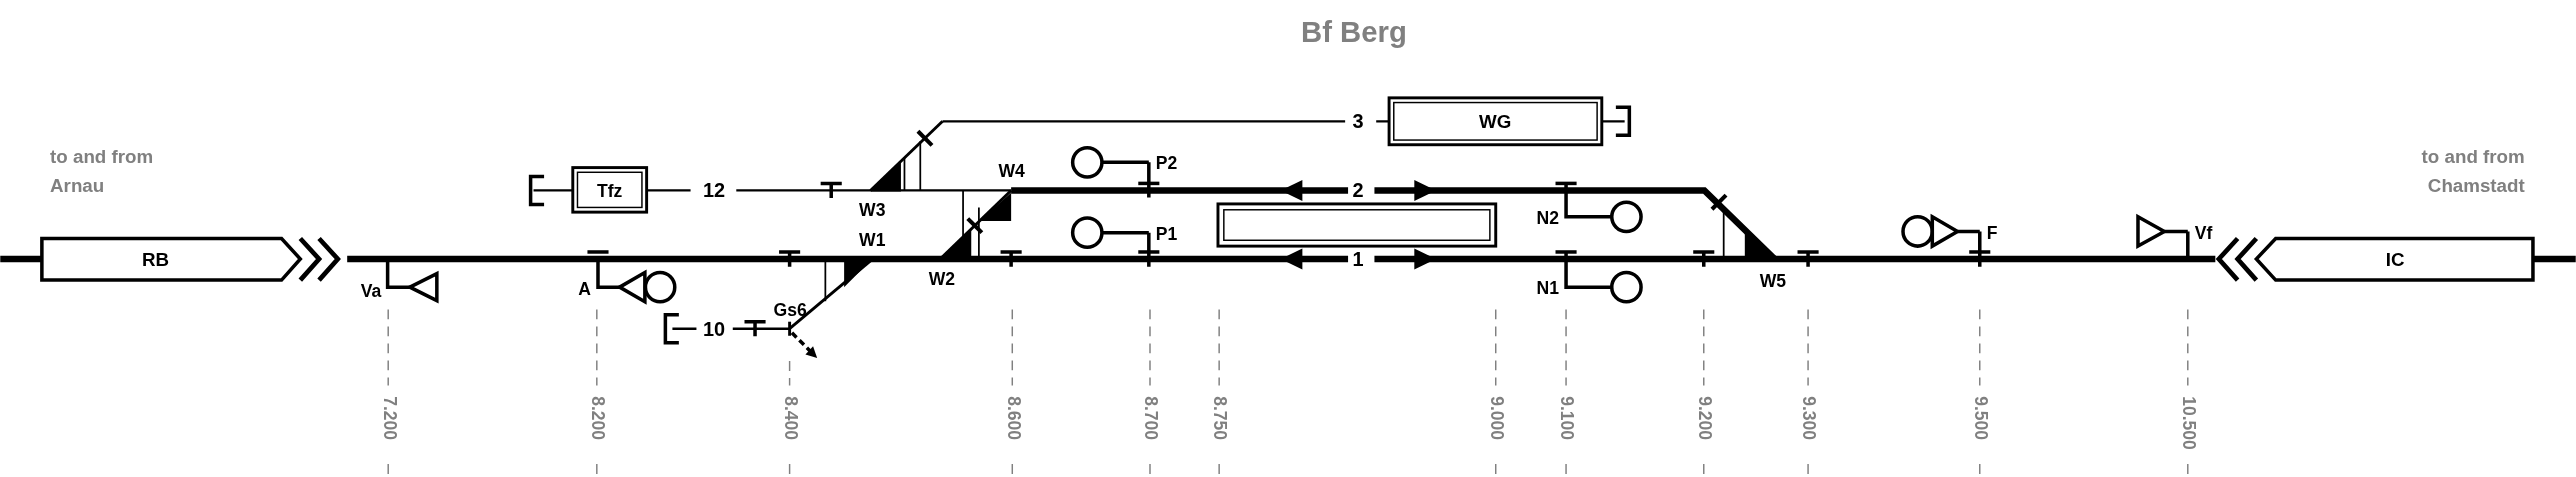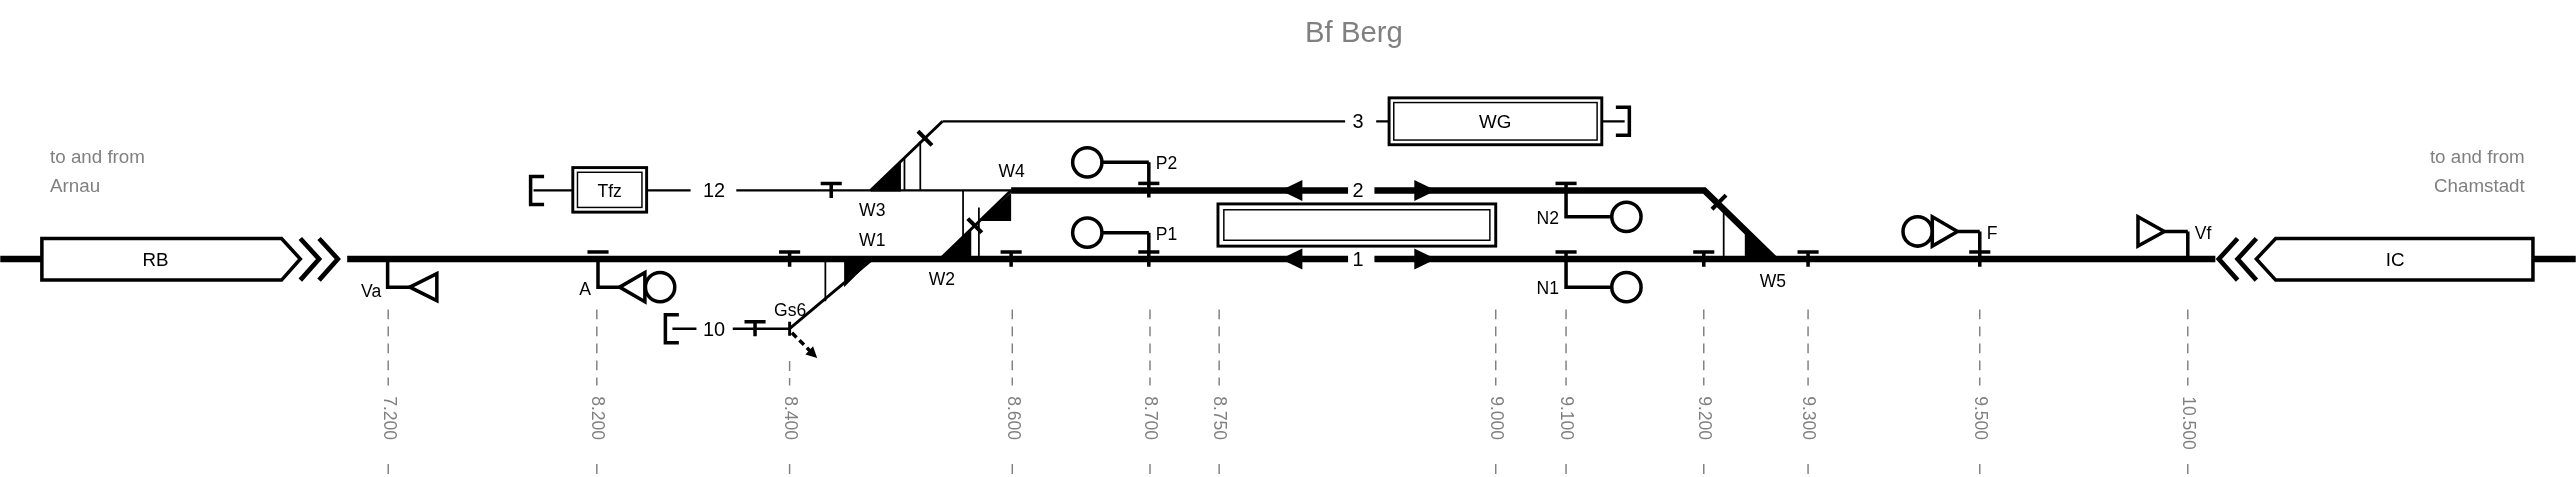--- a/index.html
+++ b/index.html
@@ -1,16 +1,16 @@
 <!DOCTYPE html>
 <html style="font-size:9.4px"><head>
 <meta charset="utf-8">
 <style>
   html,body{margin:0;padding:0;background:#ffffff;}
-  .stage{width:2576px;height:477px;position:relative;background:#fff;overflow:hidden;}
+  .stage{width:2576px;height:477px;position:relative;background:#fff;overflow:hidden;font-weight:bold;}
   svg{display:block;}
   text{font-family:"Liberation Sans","DejaVu Sans",sans-serif;fill:#000;}
   .lbl{font-size:30px;}
   .tracknum{font-size:34px;}
   .trainlbl{font-size:32px;}
   .kmlbl{font-size:30px;fill:#808080;}
   .approach{font-size:32px;fill:#808080;}
   .title{font-size:50px;fill:#808080;}
 </style>
 </head>

